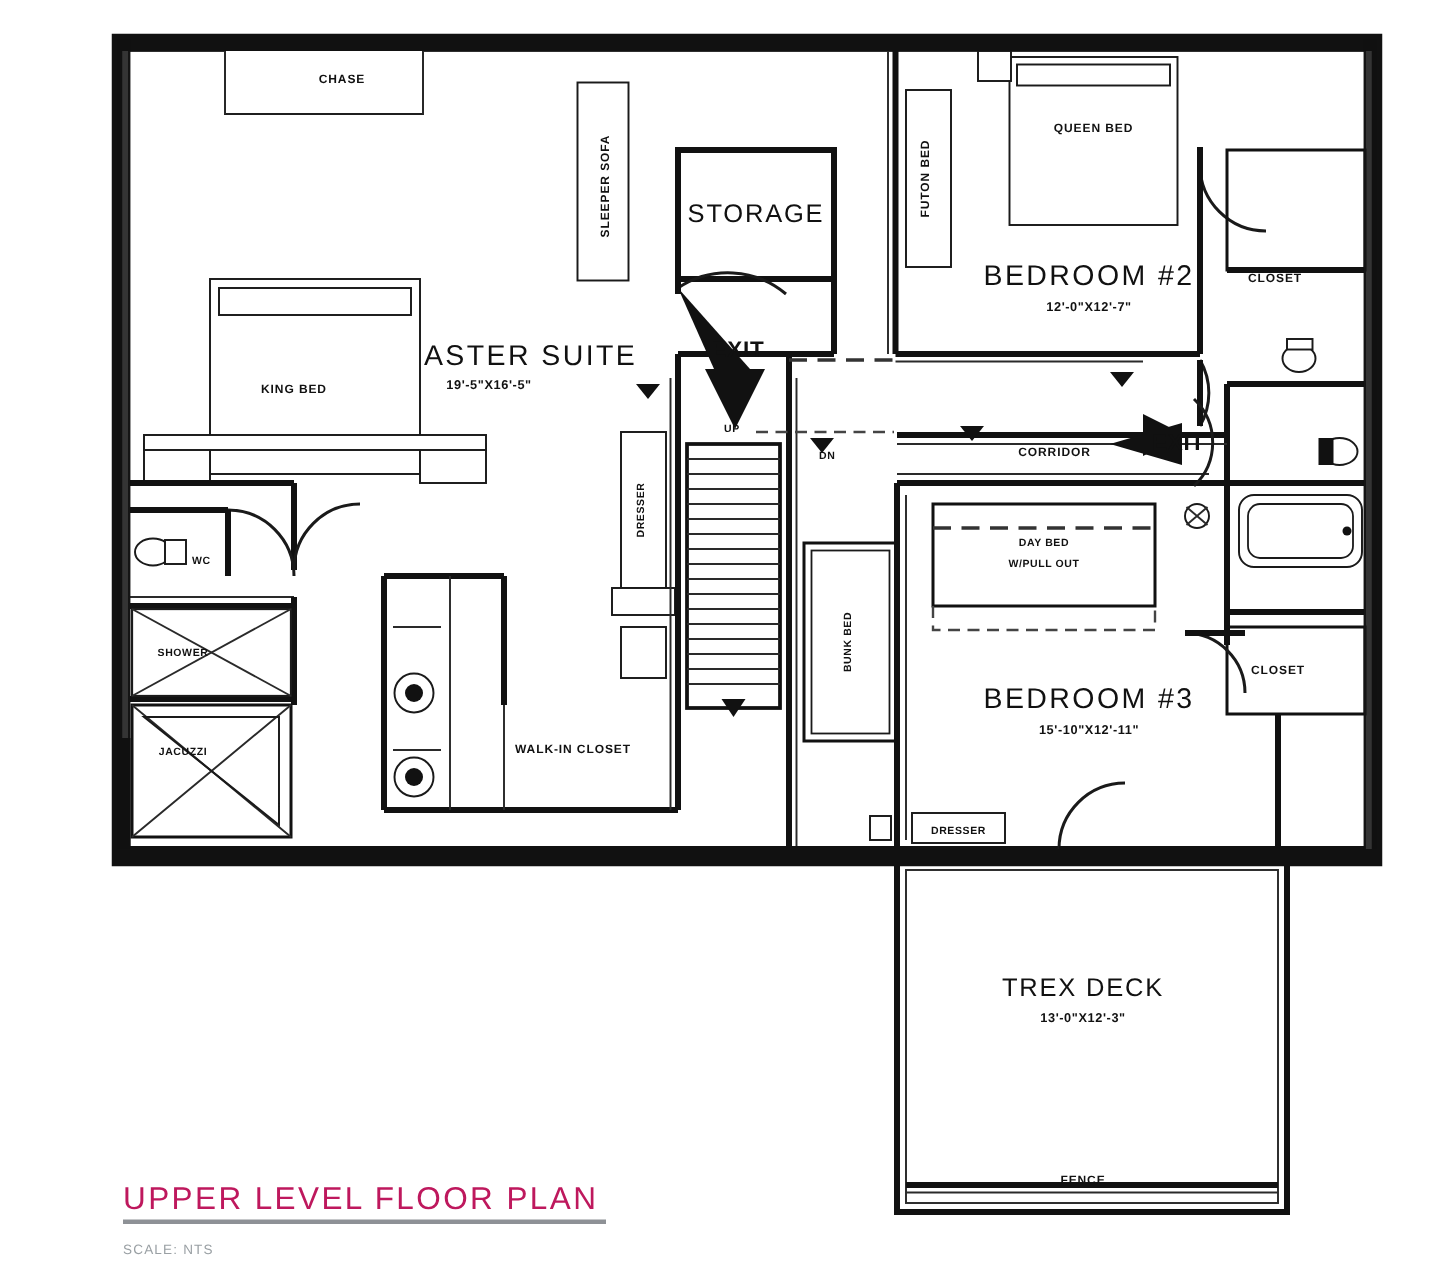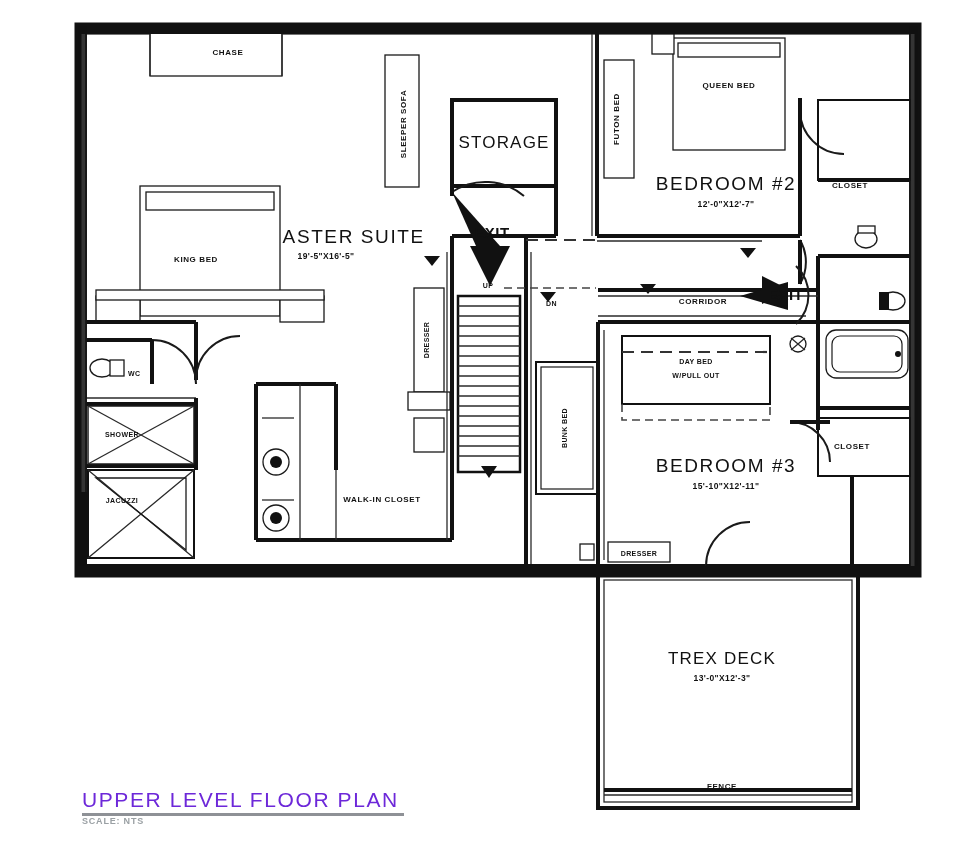--- a/index.html
+++ b/index.html
@@ -41,37 +41,37 @@
   
   #title-block {
     position: absolute;
     left: 82px;
     top: 789px;
     width: 340px;
   }
   #plan-title {
     font-size: 21px;
     letter-spacing: 1.6px;
-    color: #6d28d9;
+    color: #be185d;
     font-family: "Liberation Sans", sans-serif;
     white-space: nowrap;
     line-height: 1.05;
   }
   #title-rule {
     height: 3px;
     background: #8e9196;
     width: 322px;
     margin-top: 2px;
   }
   #plan-scale {
     font-size: 9px;
     letter-spacing: .8px;
     color: #9aa0a4;
-    margin-top: 0;
-    font-weight: 700;
+    margin-top: 12px;
+    font-weight: 400;
   }
 </style>
 </head>
 <body>
 
 <div id="page">
 
   <svg class="plan" viewBox="0 0 960 858">
 
     <g>

